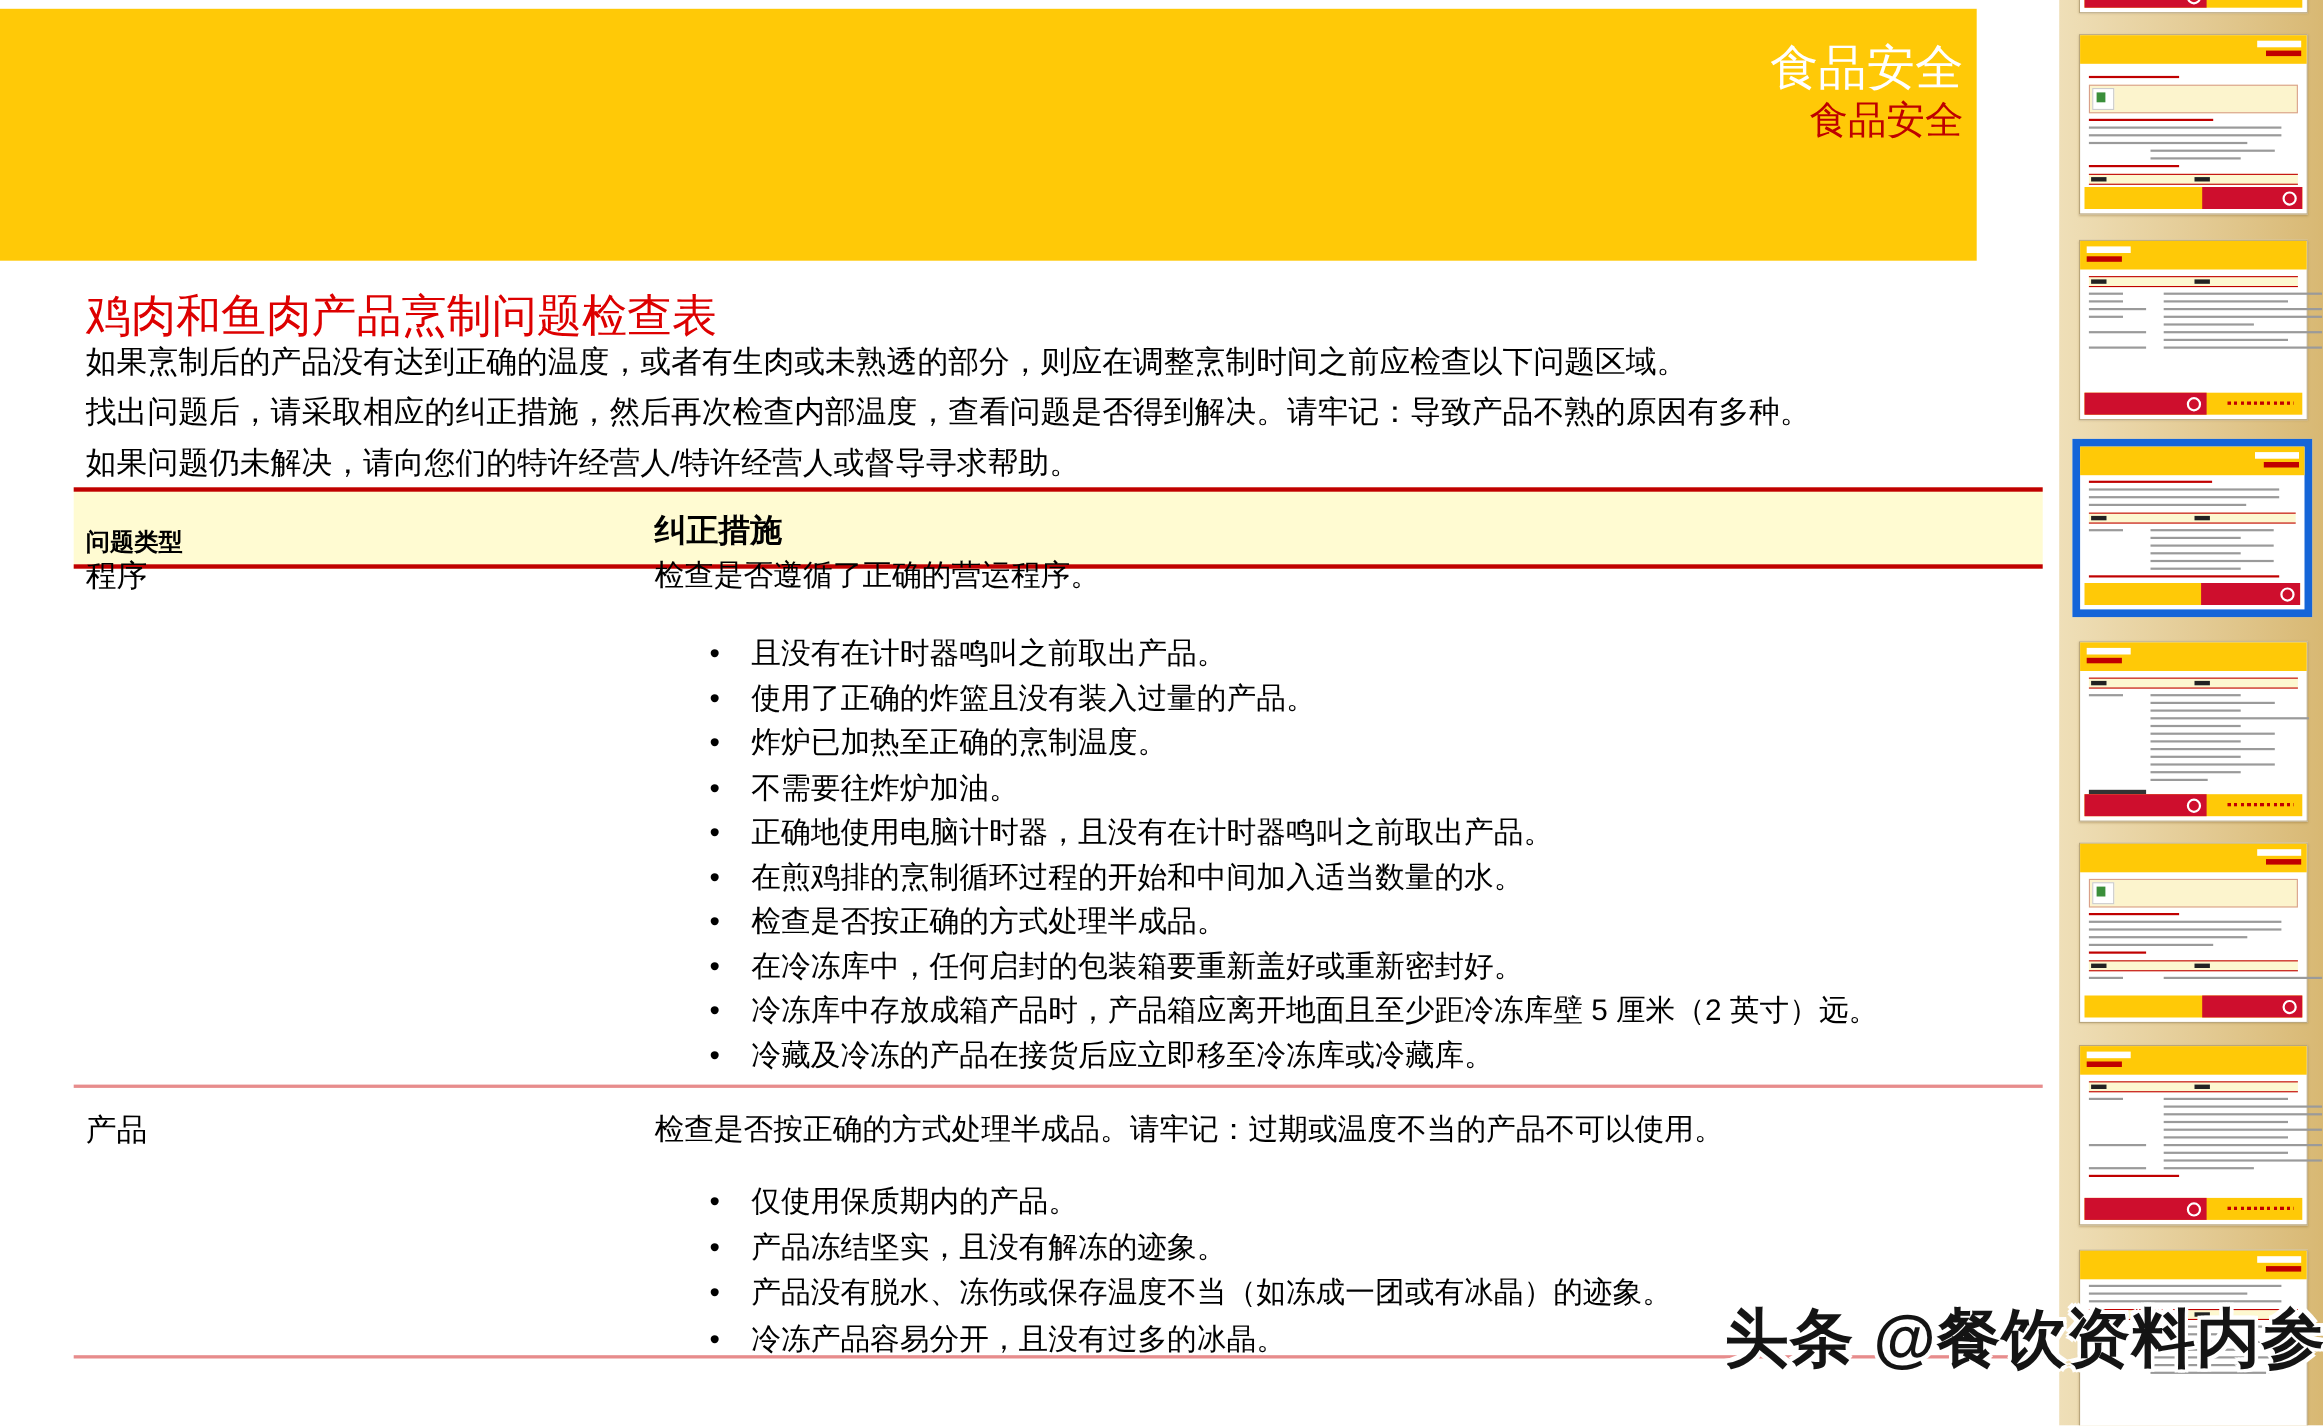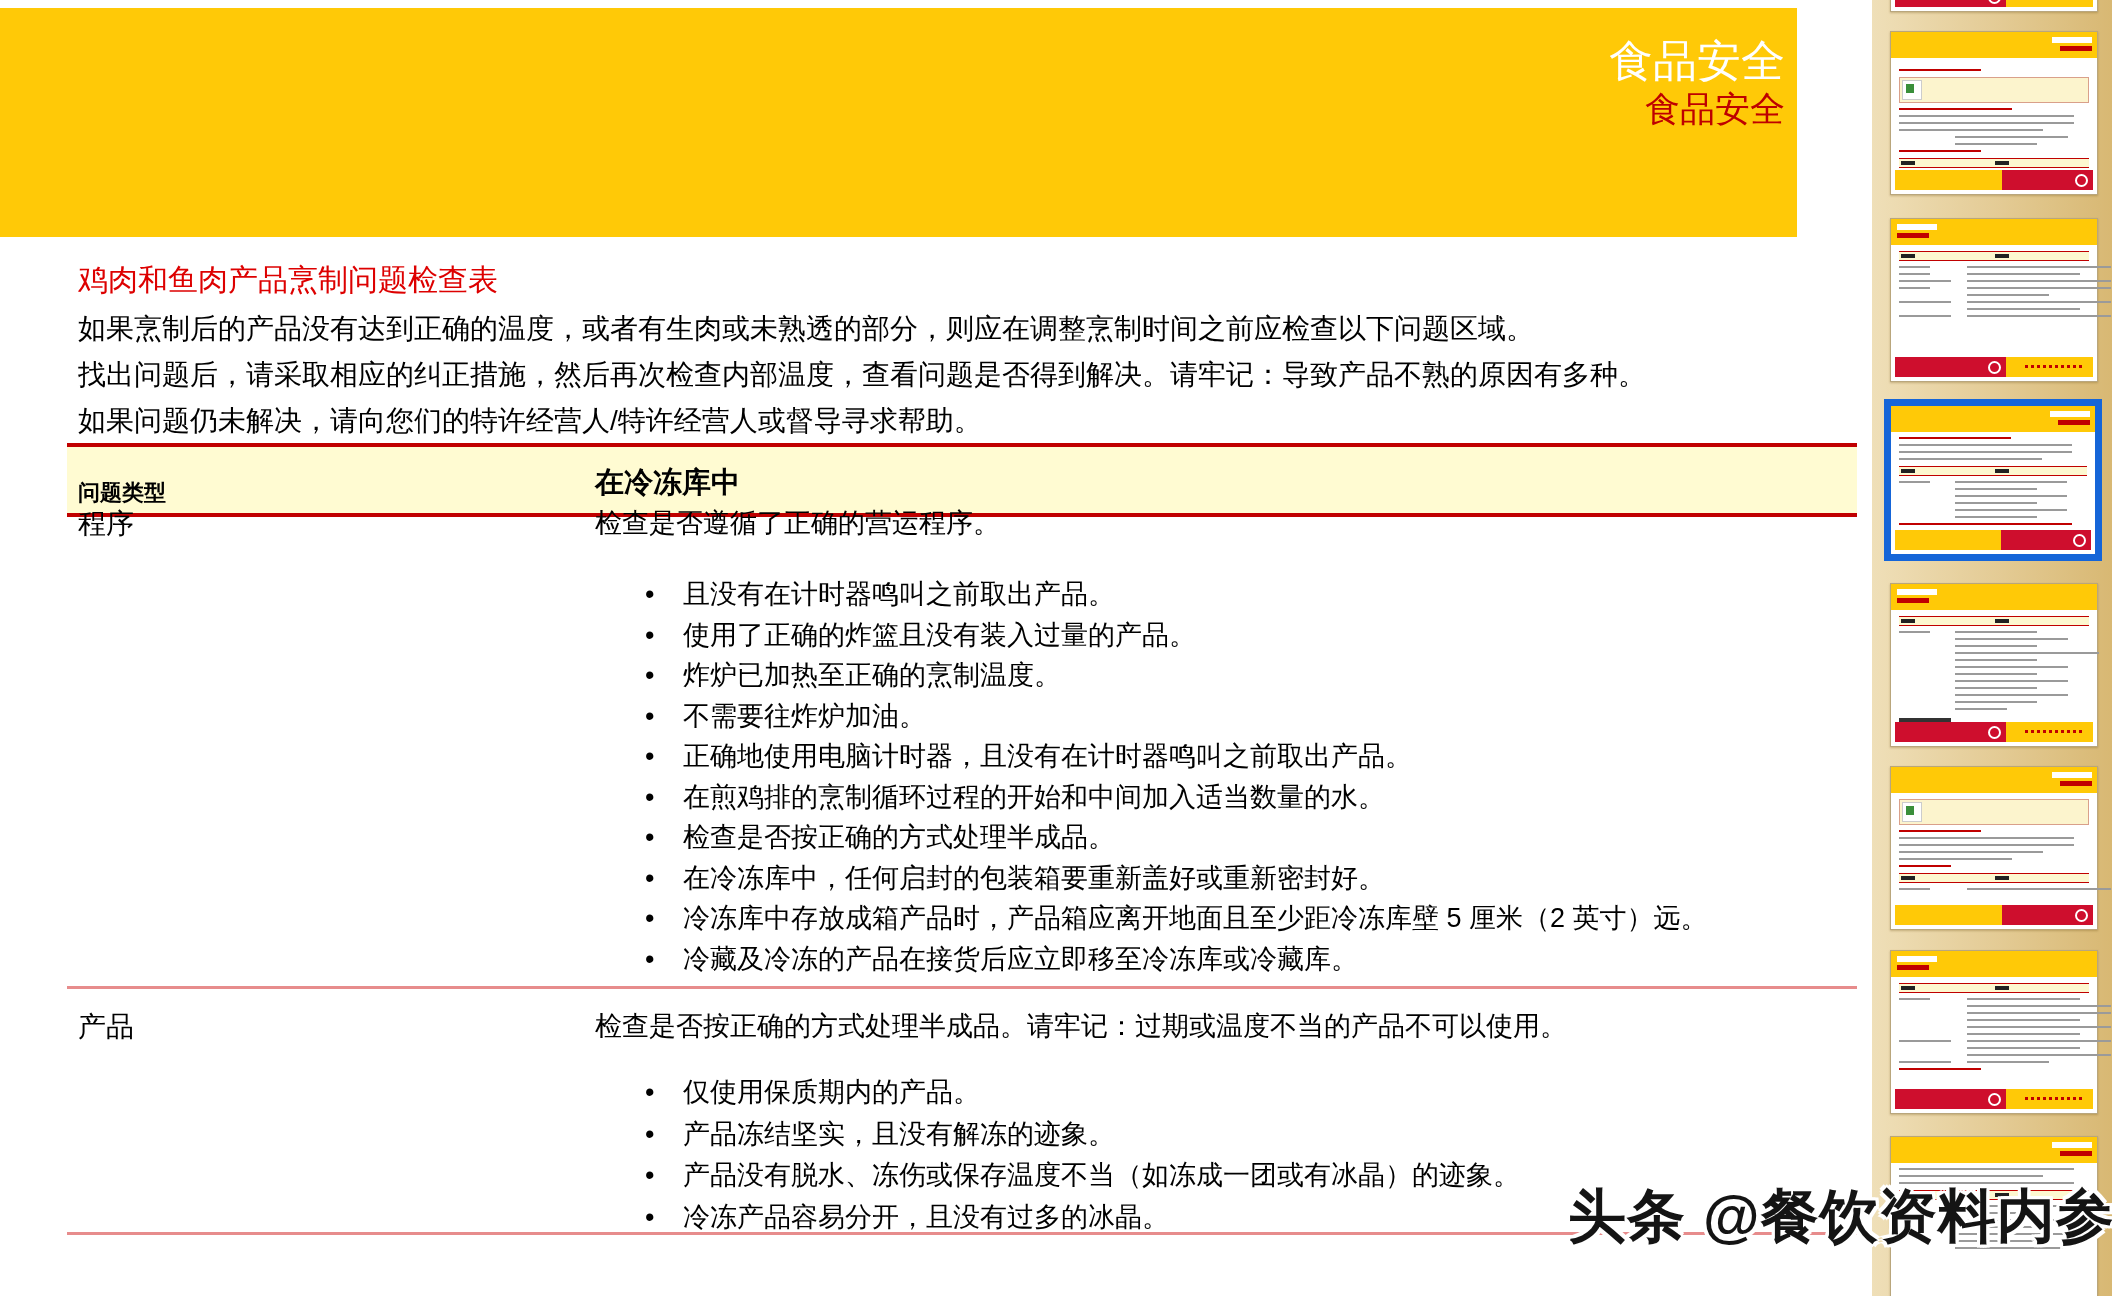--- a/index.html
+++ b/index.html
@@ -8,21 +8,21 @@
 
   
   .doc{position:absolute;left:0;top:0;width:1743px;height:1296px;background:#fff;}
 
   .banner{position:absolute;left:0;top:8px;width:1797px;height:229px;background:#FFC907;}
   .banner-titles{position:absolute;right:12px;top:26px;text-align:right;
                  font-family:"Liberation Serif","DejaVu Serif",serif;}
   .banner-title1{font-size:44px;color:#FFFFFF;line-height:1.25;}
   .banner-title2{font-size:35px;color:#BE0000;line-height:1.2;}
 
-  .heading{position:absolute;left:78px;top:260px;font-size:30px;color:#DD0000;}
+  .heading{position:absolute;left:78px;top:260px;font-size:41px;color:#DD0000;}
   .para{position:absolute;left:78px;font-size:28px;color:#000;white-space:nowrap;}
   .p1{top:310px;} .p2{top:356px;} .p3{top:402px;}
 
   .thead{position:absolute;left:67px;top:443px;width:1790px;height:66px;background:#FFFBD2;
          border-top:4px solid #C00000;border-bottom:4px solid #C00000;}
   .thead .h1{position:absolute;left:11px;top:31px;font-size:22px;font-weight:bold;}
   .thead .h2{position:absolute;left:528px;top:16px;font-size:29px;font-weight:bold;}
 
   .rowlabel{position:absolute;left:78px;font-size:28px;}
   .rowintro{position:absolute;left:595px;font-size:27px;white-space:nowrap;text-align:center;}
@@ -95,21 +95,21 @@
     </div>
 
     <div class="heading">鸡肉和鱼肉产品烹制问题检查表</div>
 
     <div class="para p1">如果烹制后的产品没有达到正确的温度，或者有生肉或未熟透的部分，则应在调整烹制时间之前应检查以下问题区域。</div>
     <div class="para p3">如果问题仍未解决，请向您们的特许经营人/特许经营人或督导寻求帮助。</div>
     <div class="para p2">找出问题后，请采取相应的纠正措施，然后再次检查内部温度，查看问题是否得到解决。请牢记：导致产品不熟的原因有多种。</div>
 
     <div class="thead">
       <span class="h1">问题类型</span>
-      <span class="h2">在冷冻库中</span>
+      <span class="h2">纠正措施</span>
     </div>
 
     <div class="rowlabel r1">程序</div>
     <div class="rowintro r1">检查是否遵循了正确的营运程序。</div>
     <ul class="blist bl1">
       <li><span class="dot">•</span><span>且没有在计时器鸣叫之前取出产品。</span></li>
       <li><span class="dot">•</span><span>使用了正确的炸篮且没有装入过量的产品。</span></li>
       <li><span class="dot">•</span><span>炸炉已加热至正确的烹制温度。</span></li>
       <li><span class="dot">•</span><span>不需要往炸炉加油。</span></li>
       <li><span class="dot">•</span><span>正确地使用电脑计时器，且没有在计时器鸣叫之前取出产品。</span></li>

